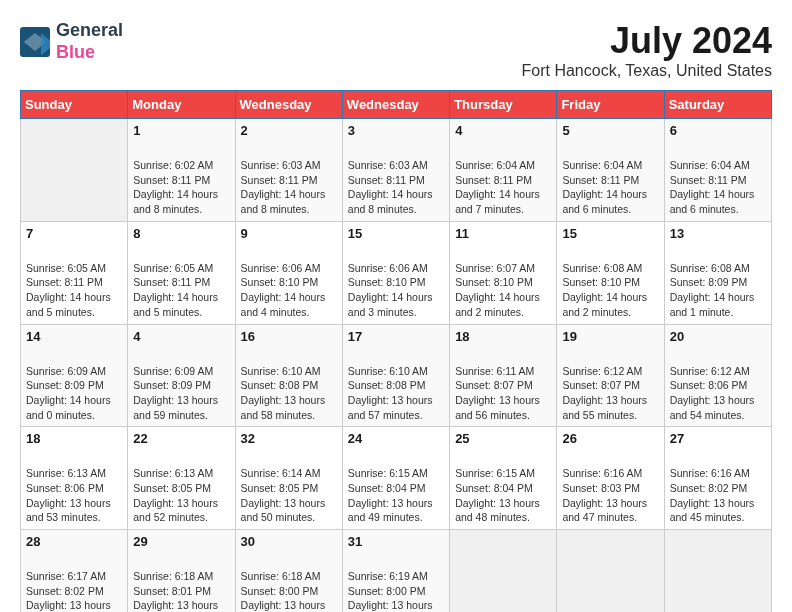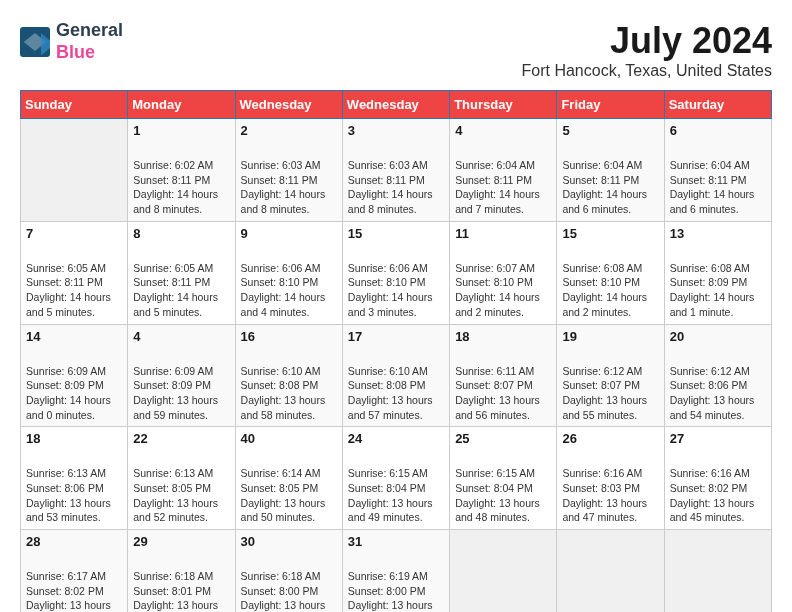--- a/index.html
+++ b/index.html
@@ -212,21 +212,21 @@
       <tr>
         <td>
           <span class="day-number">18</span>
           <div class="day-info">Sunrise: 6:13 AM<br>Sunset: 8:06 PM<br>Daylight: 13 hours and 53 minutes.</div>
         </td>
         <td>
           <span class="day-number">22</span>
           <div class="day-info">Sunrise: 6:13 AM<br>Sunset: 8:05 PM<br>Daylight: 13 hours and 52 minutes.</div>
         </td>
         <td>
-          <span class="day-number">40</span>
+          <span class="day-number">32</span>
           <div class="day-info">Sunrise: 6:14 AM<br>Sunset: 8:05 PM<br>Daylight: 13 hours and 50 minutes.</div>
         </td>
         <td>
           <span class="day-number">24</span>
           <div class="day-info">Sunrise: 6:15 AM<br>Sunset: 8:04 PM<br>Daylight: 13 hours and 49 minutes.</div>
         </td>
         <td>
           <span class="day-number">25</span>
           <div class="day-info">Sunrise: 6:15 AM<br>Sunset: 8:04 PM<br>Daylight: 13 hours and 48 minutes.</div>
         </td>

